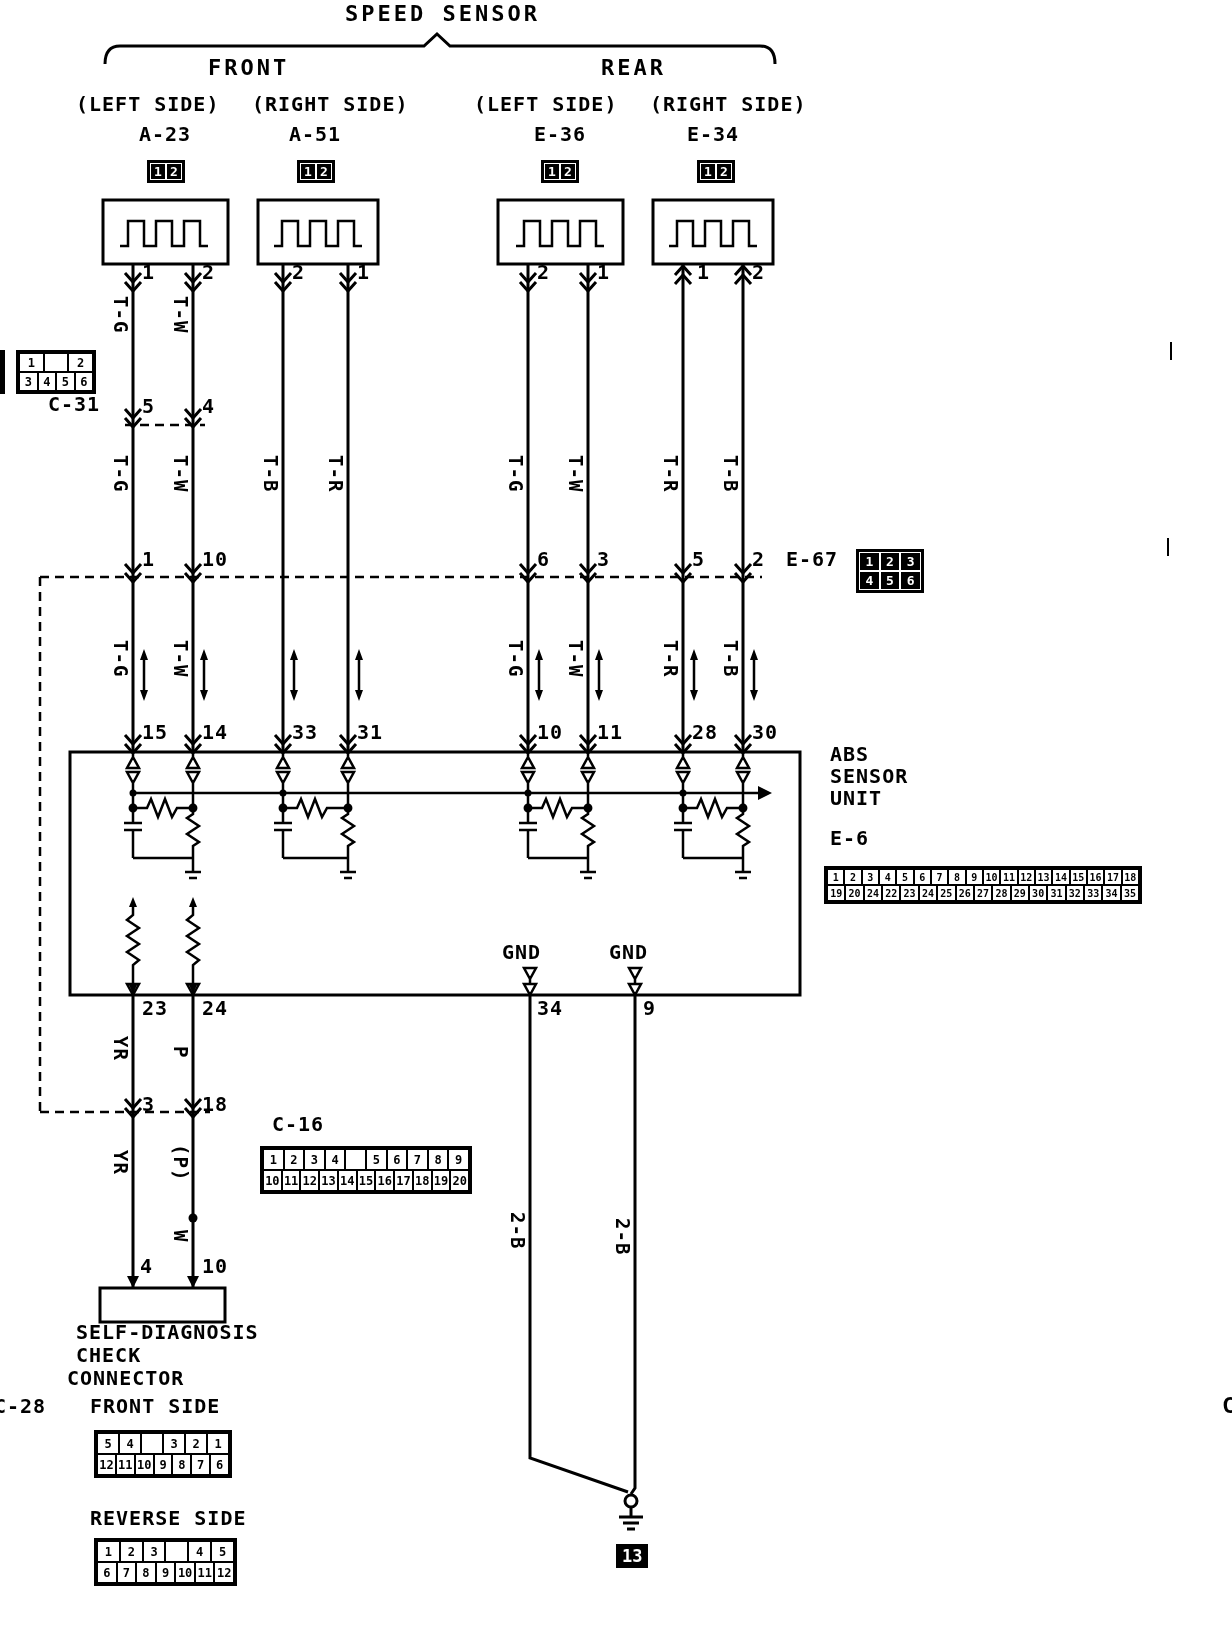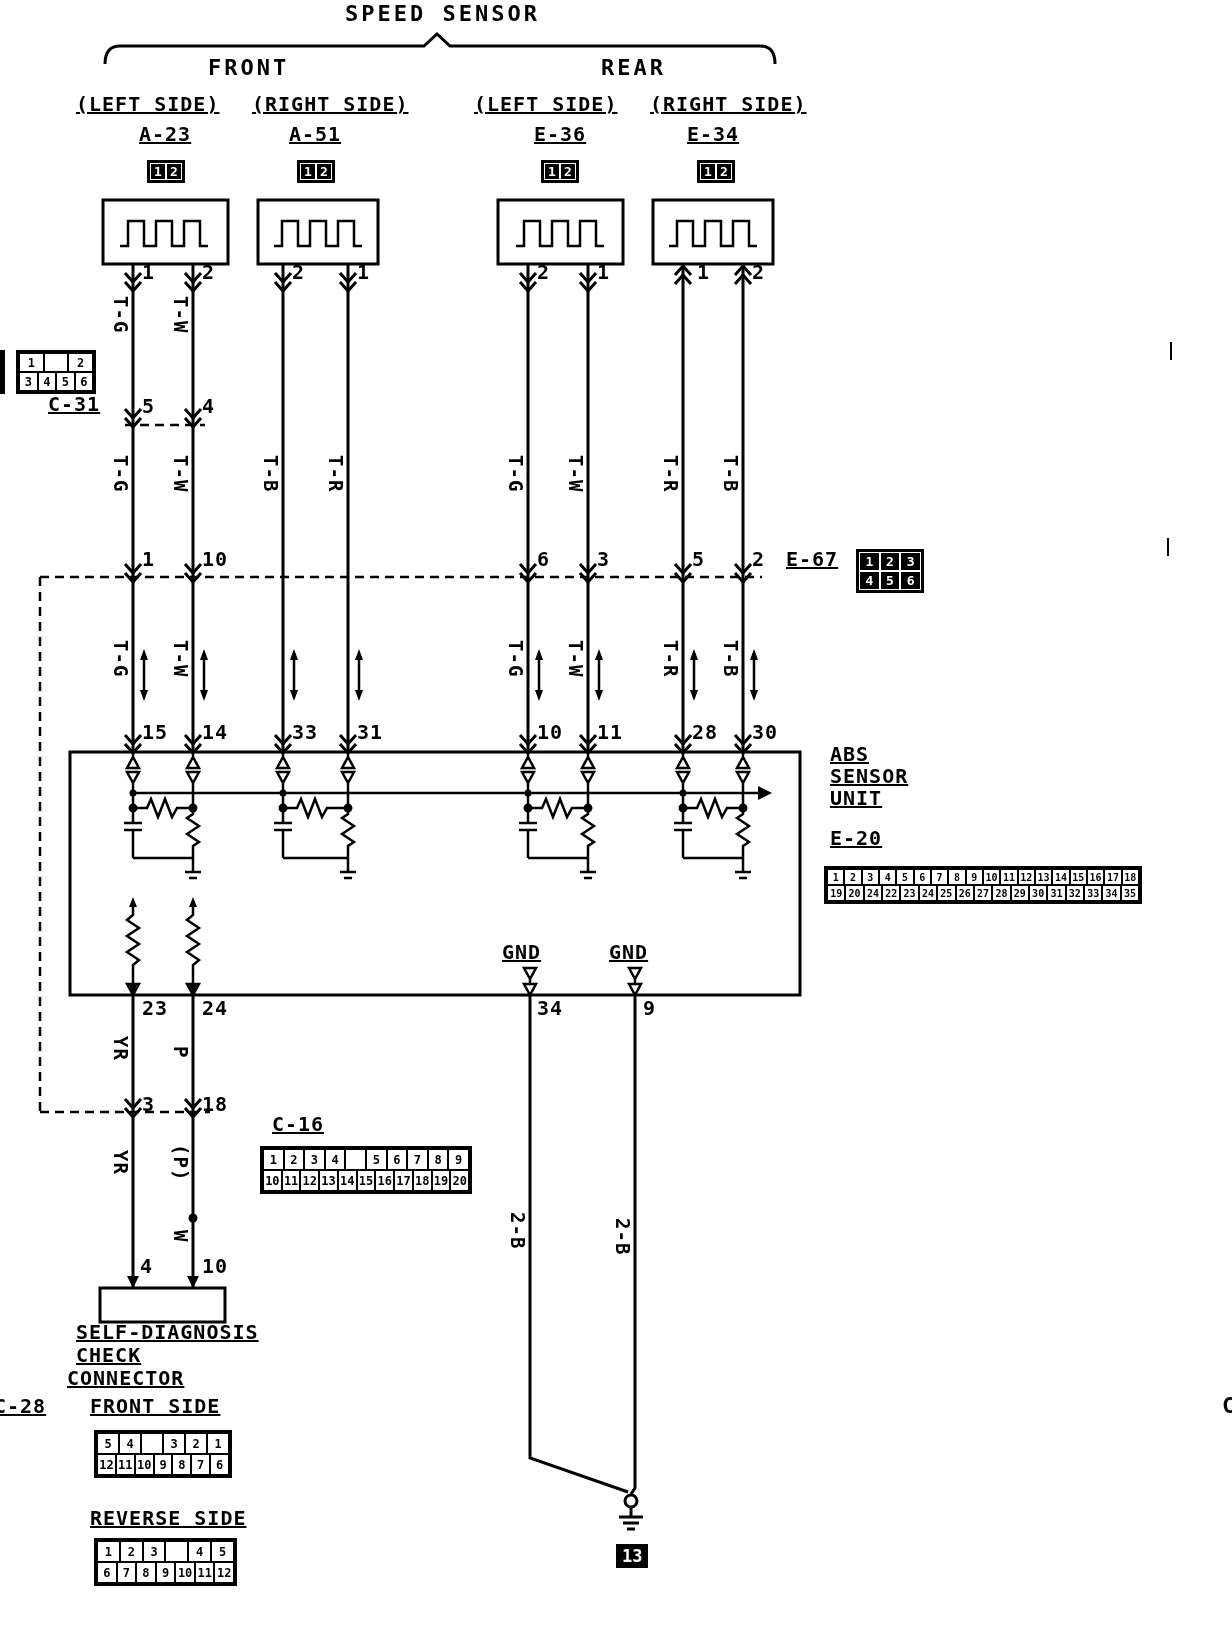--- a/index.html
+++ b/index.html
@@ -4,21 +4,21 @@
 <style>
   html,body{margin:0;padding:0;background:#888;}
   .canvas{position:relative;width:1232px;height:1628px;background:#fff;overflow:hidden;
           font-family:"DejaVu Sans Mono",monospace;color:#000;}
   svg.art{position:absolute;left:0;top:0;z-index:1;}
   .t{position:absolute;z-index:2;font-weight:bold;font-size:20px;letter-spacing:1px;
      white-space:pre;line-height:1.05;}
   .ttl{font-size:22px;letter-spacing:3px;}
   .v{transform:rotate(90deg);transform-origin:0 0;font-size:19px;}
   .pin{font-size:20px;}
-  .sm{font-size:20px;text-decoration:underline;}
+  .sm{font-size:20px;}
   .conn{position:absolute;z-index:2;border:3px solid #000;background:#fff;
         display:flex;flex-direction:column;box-sizing:border-box;}
   .conn .row{display:flex;width:100%;}
   .cell{flex:1;display:flex;align-items:center;justify-content:center;
         border:1px solid #000;font-weight:bold;font-size:12px;height:19px;
         box-sizing:border-box;padding:0 1px;background:#fff;color:#000;}
   .dark{background:#000;border-color:#000;}
   .dark .cell{background:#000;color:#fff;border-color:#fff;font-size:13px;}
   .mini .cell{height:17px;}
   .e11 .cell{height:16px;font-size:10px;padding:0;}
@@ -256,21 +256,21 @@
   <span class="t pin" style="left:202px;top:1256px">10</span>
 
   <span class="t sm" style="left:48px;top:394px">C-31</span>
   <span class="t sm" style="left:786px;top:549px">E-67</span>
   <span class="t sm" style="left:272px;top:1114px">C-16</span>
   <span class="t sm" style="left:-6px;top:1396px">C-28</span>
 
   <span class="t sm" style="left:830px;top:744px">ABS</span>
   <span class="t sm" style="left:830px;top:766px">SENSOR</span>
   <span class="t sm" style="left:830px;top:788px">UNIT</span>
-  <span class="t sm" style="left:830px;top:828px">E-20</span>
+  <span class="t sm" style="left:830px;top:828px">E-6</span>
   <span class="t sm" style="left:502px;top:942px">GND</span>
   <span class="t sm" style="left:609px;top:942px">GND</span>
 
   <span class="t sm" style="left:76px;top:1322px">SELF-DIAGNOSIS</span>
   <span class="t sm" style="left:76px;top:1345px">CHECK</span>
   <span class="t sm" style="left:67px;top:1368px">CONNECTOR</span>
   <span class="t sm" style="left:90px;top:1396px">FRONT SIDE</span>
   <span class="t sm" style="left:90px;top:1508px">REVERSE SIDE</span>
 
   <span class="blackbox" style="left:616px;top:1544px">13</span>

